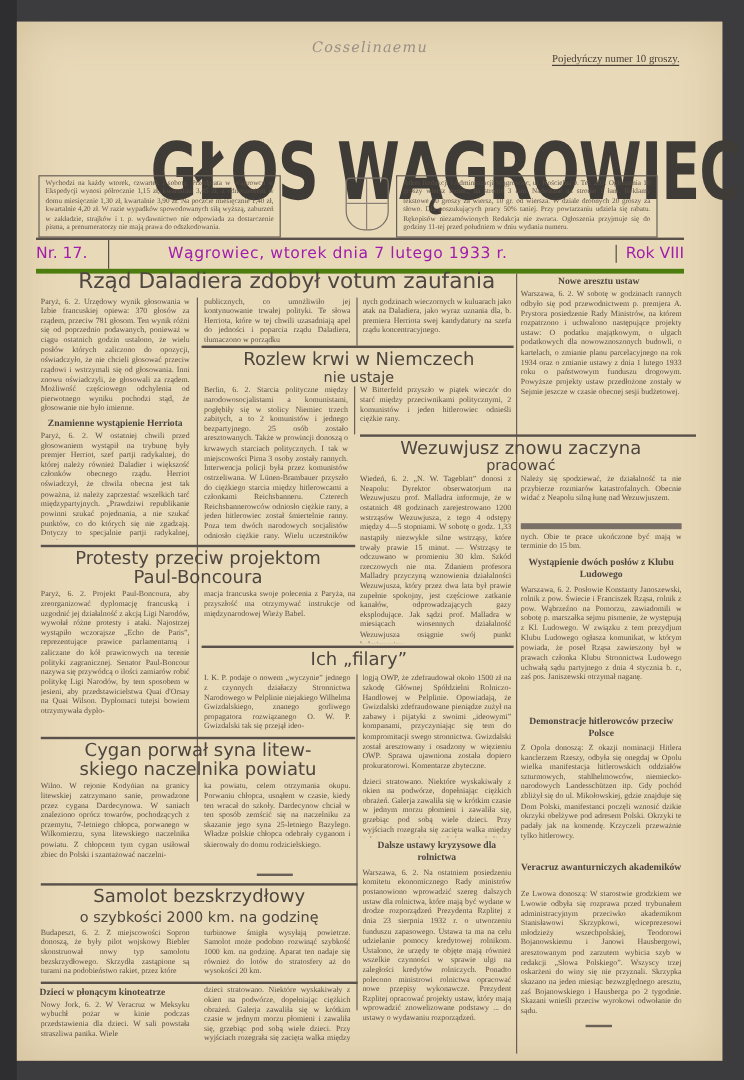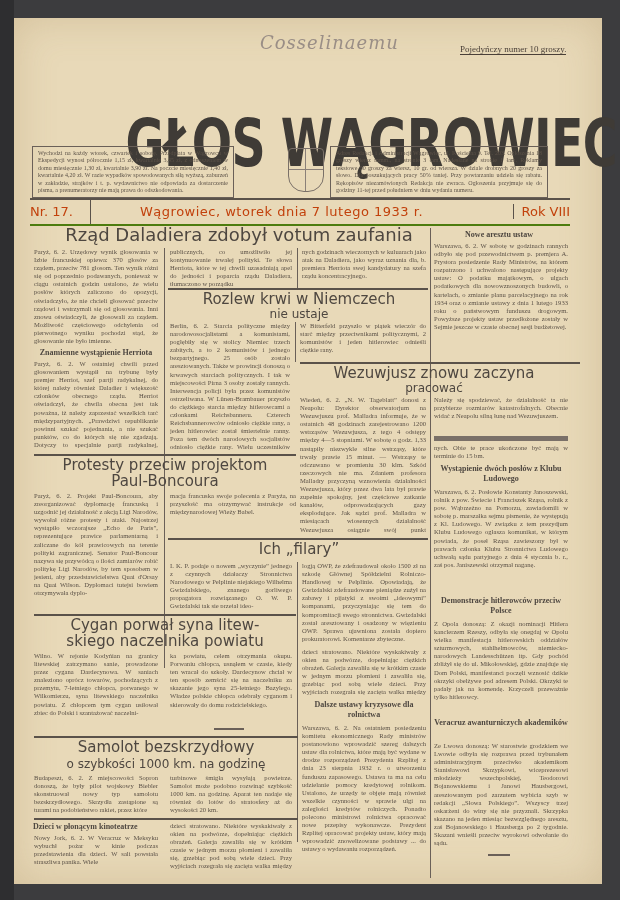--- a/index.html
+++ b/index.html
@@ -1,32 +1,32 @@
 <!DOCTYPE html>
 <html><head>
 <meta charset="utf-8">
 <style>
   html,body{margin:0;padding:0;}
   body{width:620px;height:900px;background:#3c3c3e;position:relative;overflow:hidden;font-family:"Liberation Serif",serif;}
   .page{position:absolute;left:14px;top:18px;width:588px;height:866px;background:#e8d9b8;
         box-shadow:inset 0 0 40px rgba(150,120,70,.25);}
   .leftbar{position:absolute;left:0;top:0;width:14px;height:900px;background:#2e2e30;}
-  .handwriting{position:absolute;left:246px;top:14px;font-family:"DejaVu Serif",serif;font-style:italic;font-size:18px;color:#9a8e86;letter-spacing:1px;}
+  .handwriting{position:absolute;left:246px;top:14px;font-family:"DejaVu Serif",serif;font-style:italic;font-size:12px;color:#9a8e86;letter-spacing:1px;}
   .price{position:absolute;left:446px;top:26px;font-size:9px;font-weight:normal;color:#4a4038;border-bottom:1px solid #4a4038;}
   .masthead{position:absolute;left:40px;top:44px;width:510px;text-align:center;font-family:"DejaVu Sans",sans-serif;font-weight:bold;
             font-size:66px;line-height:76px;color:#3f3b36;transform:scaleX(.72);transform-origin:center;letter-spacing:-1px;white-space:nowrap;}
   .masthead-wrap{position:absolute;left:0;top:44px;width:588px;height:80px;}
   .infobox{position:absolute;border:1px solid #6a6058;font-size:6px;line-height:7.4px;color:#5c5248;padding:3px 5px;text-align:justify;}
   .info-left{left:18px;top:128px;width:190px;height:44px;}
   .info-right{left:316px;top:128px;width:206px;height:44px;}
   .crest{position:absolute;left:274px;top:130px;width:34px;height:42px;border:1px solid #7a7068;border-radius:4px 4px 16px 16px;}
   .crest:before{content:"";position:absolute;left:16px;top:0;width:1px;height:42px;background:#8a8078;}
   .crest:after{content:"";position:absolute;left:0;top:20px;width:34px;height:1px;background:#8a8078;}
-  .dateline{position:absolute;left:16px;top:180px;width:540px;height:24px;border-top:2px solid #5a524a;border-bottom:2px solid #4d7c0f;
-            font-family:"DejaVu Sans",sans-serif;color:#c2410c;font-size:13px;}
+  .dateline{position:absolute;left:16px;top:180px;width:540px;height:24px;border-top:2px solid #5a524a;border-bottom:4px solid #4d7c0f;
+            font-family:"DejaVu Sans",sans-serif;color:#a21caf;font-size:13px;}
   .dateline .nr{position:absolute;left:0;top:4px;}
   .dateline .date{position:absolute;left:110px;top:4px;letter-spacing:.5px;}
   .dateline .rok{position:absolute;right:0;top:4px;border-left:1px solid #5a524a;padding-left:8px;}
   .dateline .sep{position:absolute;left:60px;top:0;width:1px;height:24px;background:#5a524a;}
   .headline{position:absolute;font-family:"DejaVu Sans",sans-serif;color:#4e4740;text-align:center;white-space:nowrap;line-height:1;}
   .h-big{font-size:18px;}
   .h-med{font-size:15px;}
   .sub{position:absolute;font-weight:bold;font-size:8px;color:#4e4740;text-align:center;line-height:10px;}
   .col{position:absolute;font-size:6.6px;line-height:8.1px;color:#5a5046;text-align:justify;overflow:hidden;}
   .rule{position:absolute;background:#5a524a;}
@@ -117,21 +117,21 @@
   <div class="col" style="left:288px;top:630px;width:124px;height:50px;">dzieci stratowano. Niektóre wyskakiwały z okien na podwórze, dopełniając ciężkich obrażeń. Galerja zawaliła się w krótkim czasie w jednym morzu płomieni i zawaliła się, grzebiąc pod sobą wiele dzieci. Przy wyjściach rozegrała się zacięta walka między żołnierzami i rodzicami, którzy przybyli, by ratować dzieci i chcieli się dostać do sali. Ofiarą katastrofy padło ośmioro dzieci zabitych i 20 ciężko rannych.</div>
   <div class="sub" style="left:288px;top:682px;width:124px;">Dalsze ustawy kryzysowe dla rolnictwa</div>
   <div class="col" style="left:288px;top:706px;width:124px;height:150px;">Warszawa, 6. 2. Na ostatniem posiedzeniu komitetu ekonomicznego Rady ministrów postanowiono wprowadzić szereg dalszych ustaw dla rolnictwa, które mają być wydane w drodze rozporządzeń Prezydenta Rzplitej z dnia 23 sierpnia 1932 r. o utworzeniu funduszu zapasowego. Ustawa ta ma na celu udzielanie pomocy kredytowej rolnikom. Ustalono, że urzędy te objęte mają również wszelkie czynności w sprawie ulgi na zaległości kredytów rolniczych. Ponadto polecono ministrowi rolnictwa opracować nowe przepisy wykonawcze. Prezydent Rzplitej opracować projekty ustaw, który mają wprowadzić znowelizowane podstawy ... do ustawy o wydawaniu rozporządzeń.</div>
 
   <div class="sub" style="left:420px;top:578px;width:134px;">Demonstracje hitlerowców przeciw Polsce</div>
   <div class="col" style="left:420px;top:602px;width:134px;height:96px;">Z Opola donoszą: Z okazji nominacji Hitlera kanclerzem Rzeszy, odbyła się onegdaj w Opolu wielka manifestacja hitlerowskich oddziałów szturmowych, stahlhelmowców, niemiecko-narodowych Landesschützen itp. Gdy pochód zbliżył się do ul. Mikołowskiej, gdzie znajduje się Dom Polski, manifestanci poczęli wznosić dzikie okrzyki obelżywe pod adresem Polski. Okrzyki te padały jak na komendę. Krzyczeli przeważnie tylko hitlerowcy.</div>
 
   <div class="rule" style="left:20px;top:718px;width:264px;height:2px;"></div>
 
   <div class="headline h-med" style="left:20px;top:722px;width:264px;">Samolot bezskrzydłowy</div>
-  <div class="headline" style="left:20px;top:740px;width:264px;font-size:12px;">o szybkości 1000 km. na godzinę</div>
+  <div class="headline" style="left:20px;top:740px;width:264px;font-size:12px;">o szybkości 2000 km. na godzinę</div>
   <div class="col" style="left:20px;top:756px;width:124px;height:40px;">Budapeszt, 6. 2. Z miejscowości Sopron donoszą, że były pilot wojskowy Biebler skonstruował nowy typ samolotu bezskrzydłowego. Skrzydła zastąpione są turami na podobieństwo rakiet, przez które</div>
   <div class="col" style="left:156px;top:756px;width:122px;height:40px;">turbinowe śmigła wysyłają powietrze. Samolot może podobno rozwinąć szybkość 1000 km. na godzinę. Aparat ten nadaje się również do lotów do stratosfery aż do wysokości 20 km.</div>
 
   <div class="rule" style="left:20px;top:800px;width:264px;height:2px;"></div>
 
   <div class="sub" style="left:19px;top:804px;width:124px;text-align:left;">Dzieci w płonącym kinoteatrze</div>
   <div class="col" style="left:20px;top:816px;width:124px;height:36px;">Nowy Jork, 6. 2. W Veracruz w Meksyku wybuchł pożar w kinie podczas przedstawienia dla dzieci. W sali powstała straszliwa panika. Wiele</div>
   <div class="col" style="left:156px;top:804px;width:122px;height:48px;">dzieci stratowano. Niektóre wyskakiwały z okien na podwórze, dopełniając ciężkich obrażeń. Galerja zawaliła się w krótkim czasie w jednym morzu płomieni i zawaliła się, grzebiąc pod sobą wiele dzieci. Przy wyjściach rozegrała się zacięta walka między żołnierzami i rodzicami, którzy przybyli, by ratować dzieci i chcieli się dostać do sali. Ofiarą katastrofy padło ośmioro dzieci zabitych i 20 ciężko rannych.</div>
 
   <div class="sub" style="left:420px;top:700px;width:134px;">Veracruz awanturniczych akademików</div>

